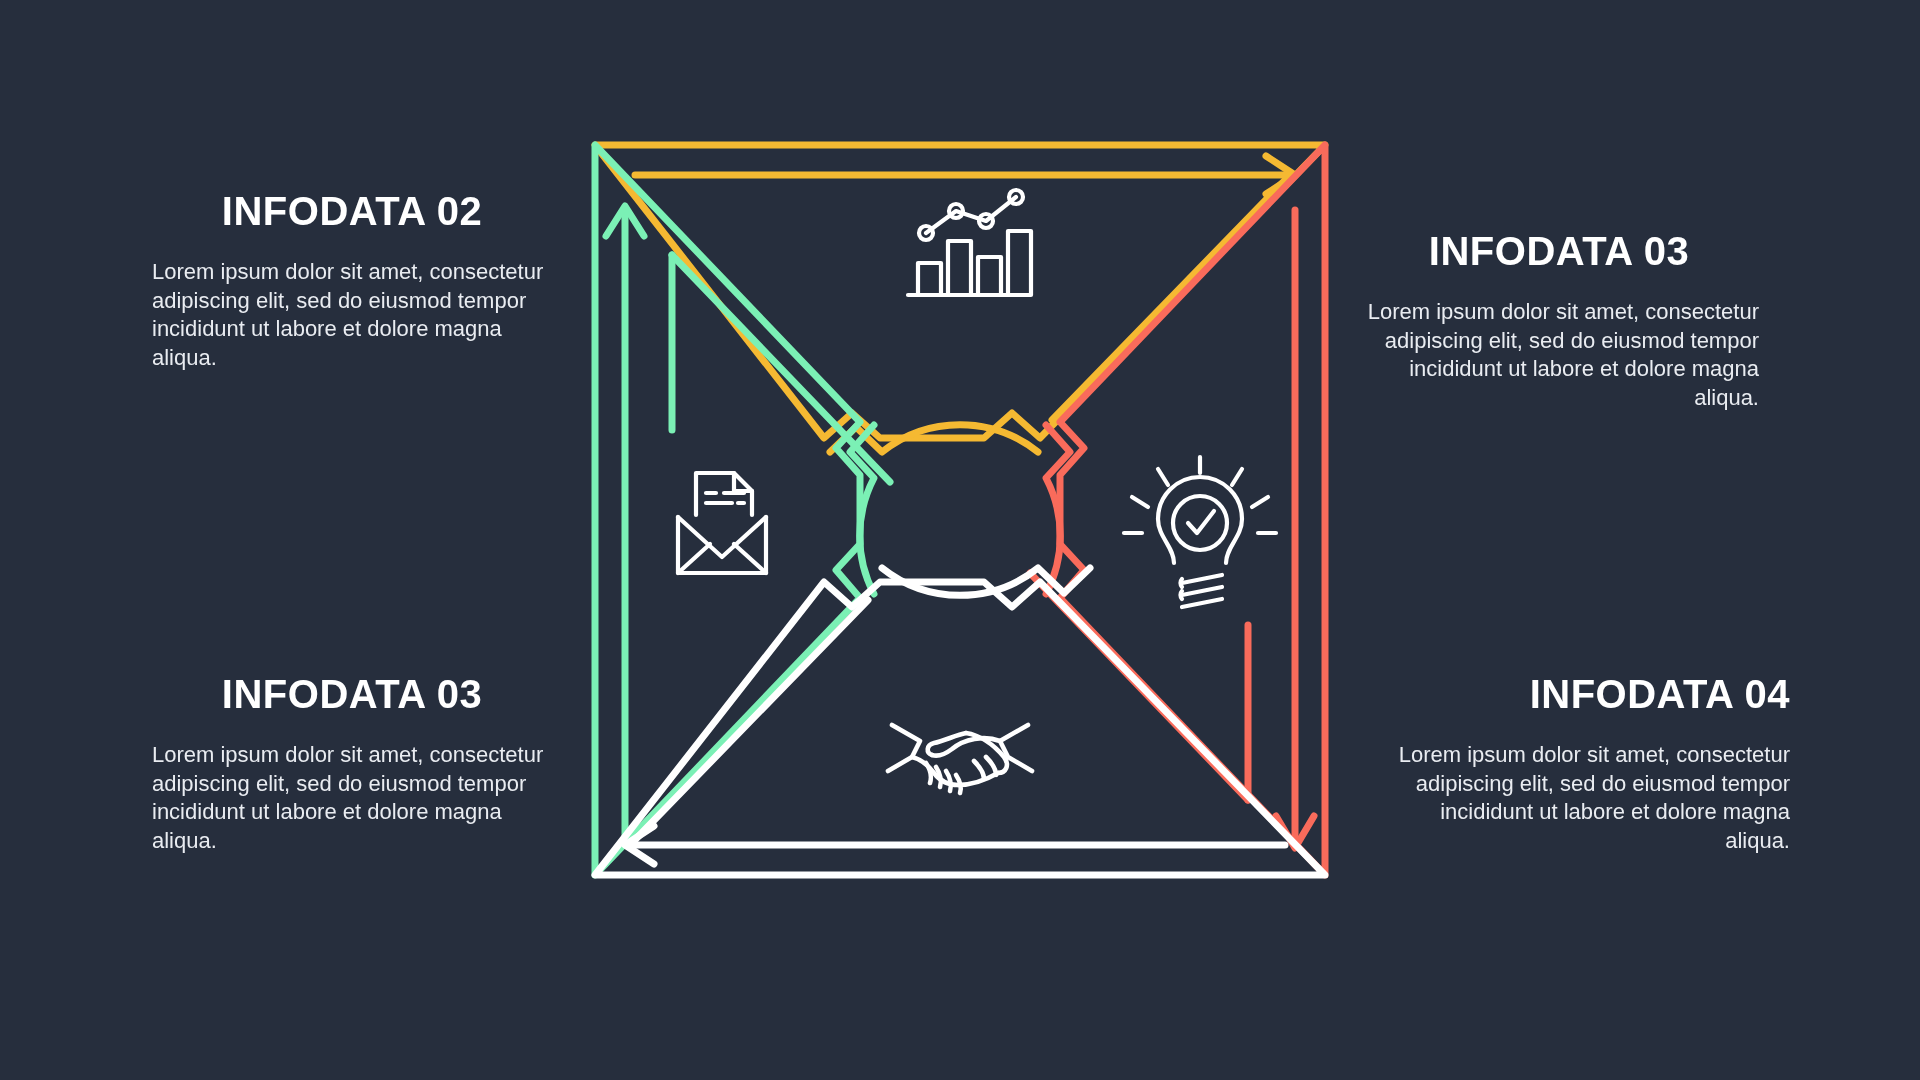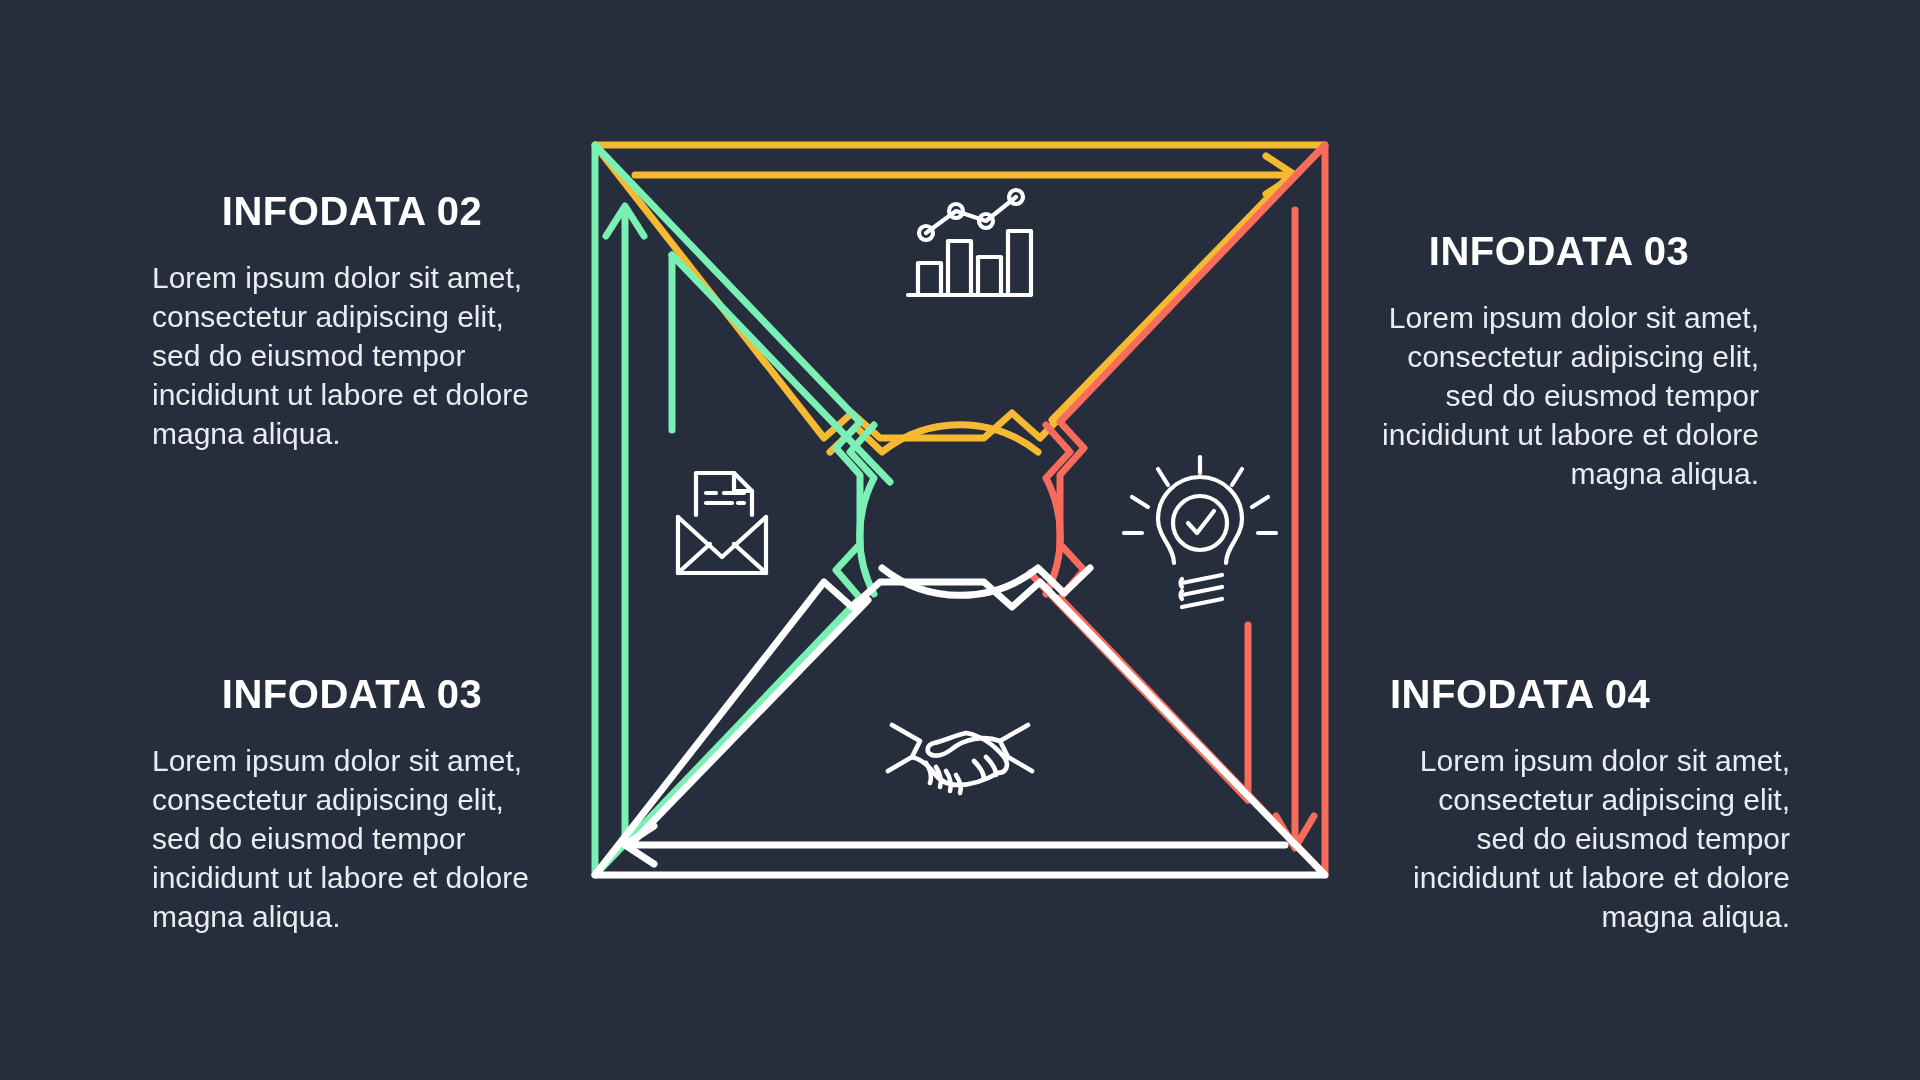--- a/index.html
+++ b/index.html
@@ -11,33 +11,33 @@
   }
   #stage { position:relative; width:1920px; height:1080px; }
 
   
   .txt-block { position:absolute; width:400px; }
   .txt-block .title {
     font-size:40px; font-weight:bold; letter-spacing:0.5px;
     color:#ffffff; line-height:1.05; white-space:nowrap;
   }
   .txt-block .body {
-    margin-top:26px; font-size:30px; line-height:1.30;
+    margin-top:26px; font-size:22px; line-height:1.30;
     color:#e9ecf1; font-weight:400;
   }
   .tb-02 { left:152px;  top:190px;  text-align:left;  }
   .tb-03 { left:1359px; top:190px;  text-align:right;margin-top:40px; }
   .tb-01 { left:152px;  top:673px;  text-align:left;  }
   .tb-04 { left:1390px; top:673px;  text-align:right; }
   .tb-01 .body, .tb-02 .body { text-align:left; }
   .tb-03 .body, .tb-04 .body { text-align:right; }
   .tb-01 .title { text-align:center; }
   .tb-02 .title { text-align:center; }
   .tb-03 .title { text-align:center; }
-  .tb-04 .title { text-align:left; }
+  .tb-04 .title { text-align:right; }
 
   
   #diagram { position:absolute; left:560px; top:100px; width:800px; height:860px; }
   #diagram svg { display:block; width:800px; height:860px; overflow:visible; }
 </style>
 </head>
 <body>
 
 <div id="stage">
 

